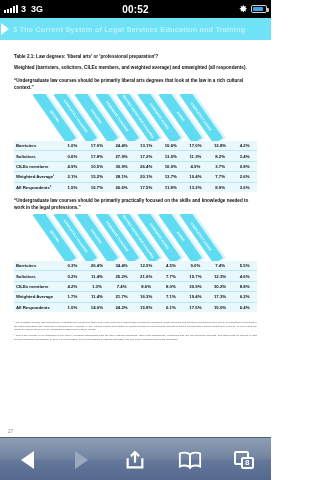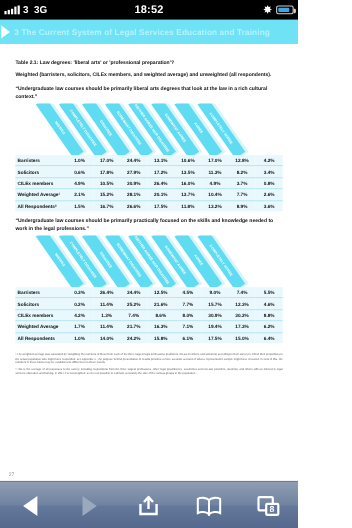--- a/index.html
+++ b/index.html
@@ -154,21 +154,21 @@
 <div class="statusbar">
   <span class="sig">
     <i></i>
       <i></i>
       <i></i>
       <i></i>
       <i></i>
   </span>
   <span class="carrier">3</span>
   <span class="net">3G</span>
-  <span class="clock">18:52</span>
+  <span class="clock">00:52</span>
   <span class="sb-right">
     <span class="bt">✸</span>
     <span class="batt">
         <i></i>
       </span>
   </span>
 </div>
 
 <div class="titleband">
   <span class="arrow"></span>

